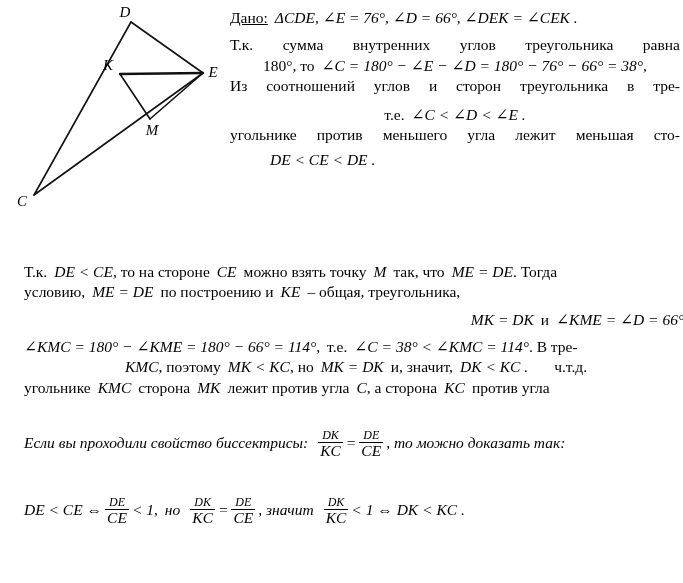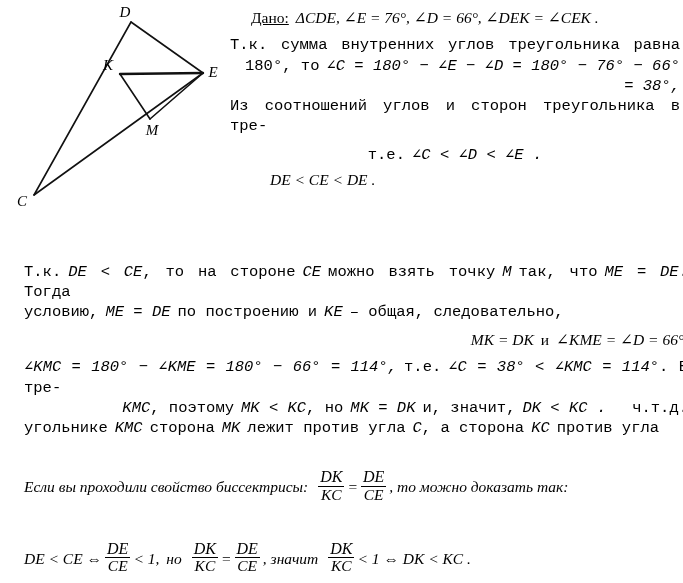--- a/index.html
+++ b/index.html
@@ -51,25 +51,24 @@
     font-size: 15.5px;
     line-height: 1.32;
     margin: 0 0 1px 0;
     white-space: nowrap;
   }
   .para {
     font-size: 15.5px;
     line-height: 1.30;
     margin: 0;
     text-align: justify;
-    font-family: Liberation Mono, monospace;
   }
-  .para.nojust { text-align: right; }
+  .para.nojust { text-align: center; }
 
-  .u { text-decoration: underline; margin-left: 21px; }           
+  .u { text-decoration: underline; }           
   .mi { font-style: italic; }
   .eq-center {
     margin: 9px 0 8px 0;
     text-align: right;
     font-size: 15.5px;
   }
   .eq-left-ind {
     margin: 6px 0 7px 0;
     padding-left: 250px;
     font-size: 15.5px;
@@ -85,21 +84,21 @@
 
   
   .frac {
     display: inline-block;
     vertical-align: -0.52em;
     text-align: center;
     font-style: italic;
     margin: 0 3px;
     line-height: 1.05;
   }
-  .frac .num { display: block; padding: 0 2px; font-size: 16px; }
+  .frac .num { display: block; padding: 0 2px; font-size: 12px; }
   .frac .den {
     display: block;
     border-top: 1.3px solid #000;
     padding: 0 2px;
     font-size: 15.5px;
   }
   .nowrap { white-space: nowrap; }
   .sp { display: inline-block; width: 7px; }
   .sp-lg { display: inline-block; width: 26px; }
 </style>
@@ -137,35 +136,36 @@
 
   <p class="para nojust">
     <span>180°, то</span><span class="sp"></span><span class="mi">∠C = 180° − ∠E − ∠D = 180° − 76° − 66° = 38°,</span>
   </p>
 
   <p class="para" style="text-align:justify; text-align-last:justify;">Из соотношений углов и сторон треугольника в тре-</p>
 
   <p class="para" style="text-align:center; margin-top:9px;">
     <span>т.е.</span><span class="sp"></span><span class="mi">∠C &lt; ∠D &lt; ∠E .</span>
   </p>
+  <p class="para" style="text-align:justify; text-align-last:justify;">угольнике против меньшего угла лежит меньшая сто-</p>
 
   <p class="eq-left-ind" style="padding-left:40px;">
     <span class="mi">DE &lt; CE &lt; DE .</span>
   </p>
 </div>
 
 <div id="proof-body">
 
   <p class="para">
     <span>Т.к.</span><span class="sp"></span><span class="mi">DE &lt; CE</span><span>, то на стороне</span><span class="sp"></span><span class="mi">CE</span><span class="sp"></span><span>можно взять точку</span><span class="sp"></span><span class="mi">M</span><span class="sp"></span><span>так, что</span><span class="sp"></span><span class="mi">ME = DE</span><span>. Тогда</span>
   </p>
 
 
   <p class="para">
-    <span>условию,</span><span class="sp"></span><span class="mi">ME = DE</span><span class="sp"></span><span>по построению и</span><span class="sp"></span><span class="mi">KE</span><span class="sp"></span><span>– общая, следовательно,</span>
+    <span>условию,</span><span class="sp"></span><span class="mi">ME = DE</span><span class="sp"></span><span>по построению и</span><span class="sp"></span><span class="mi">KE</span><span class="sp"></span><span>– общая, треугольника,</span>
   </p>
 
   <p class="eq-center">
     <span class="mi">MK = DK</span><span class="sp"></span><span>и</span><span class="sp"></span><span class="mi">∠KME = ∠D = 66°.</span>
   </p>
 
   <p class="para">
     <span class="mi">∠KMC = 180° − ∠KME = 180° − 66° = 114°,</span><span class="sp"></span><span>т.е.</span><span class="sp"></span><span class="mi">∠C = 38° &lt; ∠KMC = 114°</span><span>. В  тре-</span>
   </p>
 

